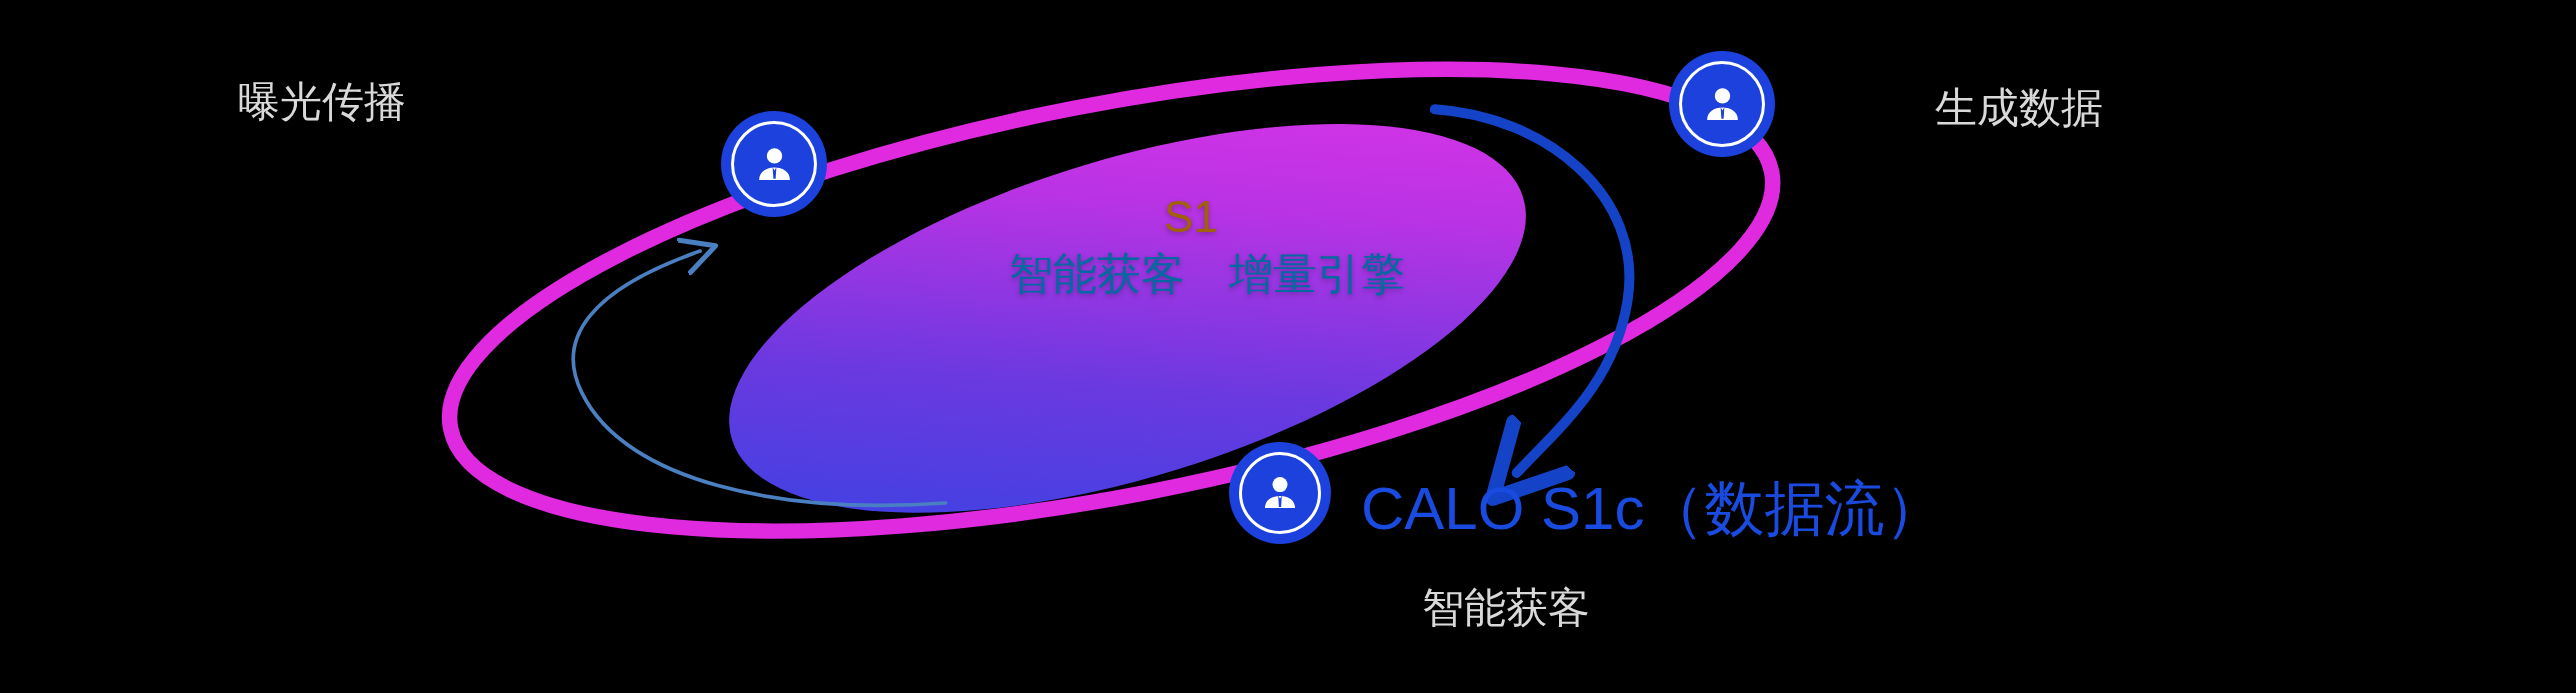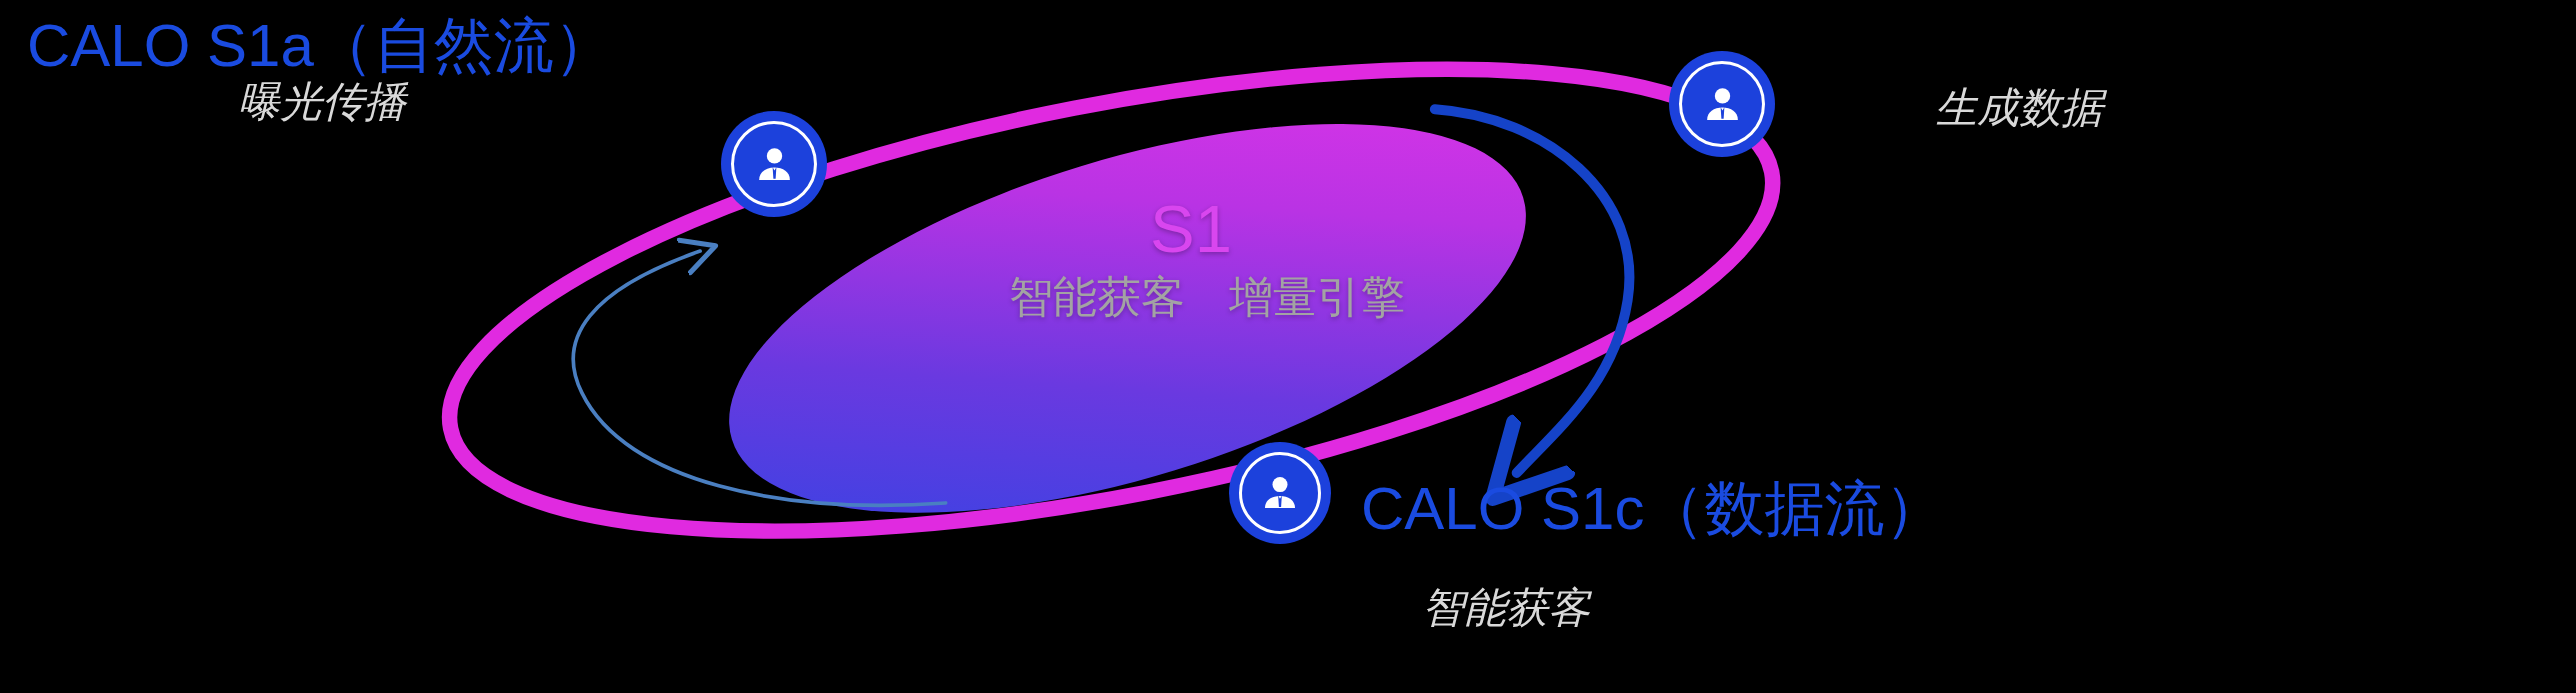--- a/index.html
+++ b/index.html
@@ -32,21 +32,20 @@
     line-height: 1.05;
     white-space: nowrap;
     letter-spacing: 0px;
   }
   .label-sub {
     position: absolute;
     color: #D9D9D9;
     font-size: 42px;
     line-height: 1.05;
     white-space: nowrap;
-    font-style: italic;
   }
   
   #label-s1a-title { left: 27px;  top: 13.6px; }
   #label-s1a-sub   { left: 238px; top: 80px; }
 
   #label-s1b-title { left: 1824px; top: 29px; }
   #label-s1b-sub   { left: 1935px; top: 86px; }
 
   #label-s1c-title { left: 1361px; top: 477px; }
   #label-s1c-sub   { left: 1422px; top: 586px; }
@@ -54,27 +53,27 @@
   
   .core-text-wrap {
     position: absolute;
     left: 1009px;
     top: 195px;
     width: 364px;
     text-align: center;
     pointer-events: none;
   }
   .core-title {
-    color: #d946ef;
-    font-size: 67px;
+    color: #a16207;
+    font-size: 44px;
     line-height: 1.0;
     text-shadow: 0 1.8px 5.5px rgba(0,0,0,0.28);
   }
   .core-sub {
-    color: #a3a3a3;
+    color: #0369a1;
     font-size: 44px;
     line-height: 1.0;
     margin-top: 12.7px;
     white-space: nowrap;
     text-shadow: 0 1.8px 5.5px rgba(0,0,0,0.28);
   }
   
   .node {
     position: absolute;
     border-radius: 50%;
@@ -164,21 +163,20 @@
         <path d="M11 13.4 L12 15.2 L13 13.4 L12.6 19.6 h-1.2 z" fill="#1C41DC"></path>
       </svg>
     </div>
   </div>
 
   <div class="core-text-wrap">
     <div class="core-title">S1</div>
     <div class="core-sub">智能获客　增量引擎</div>
   </div>
 
-  <div class="label-title" id="label-s1a-title">CALO S1a（自然流）</div>
   <div class="label-sub" id="label-s1a-sub">曝光传播</div>
 
   <div class="label-sub" id="label-s1b-sub">生成数据</div>
 
   <div class="label-title" id="label-s1c-title">CALO S1c（数据流）</div>
   <div class="label-sub" id="label-s1c-sub">智能获客</div>
 
 </div>
 
 

